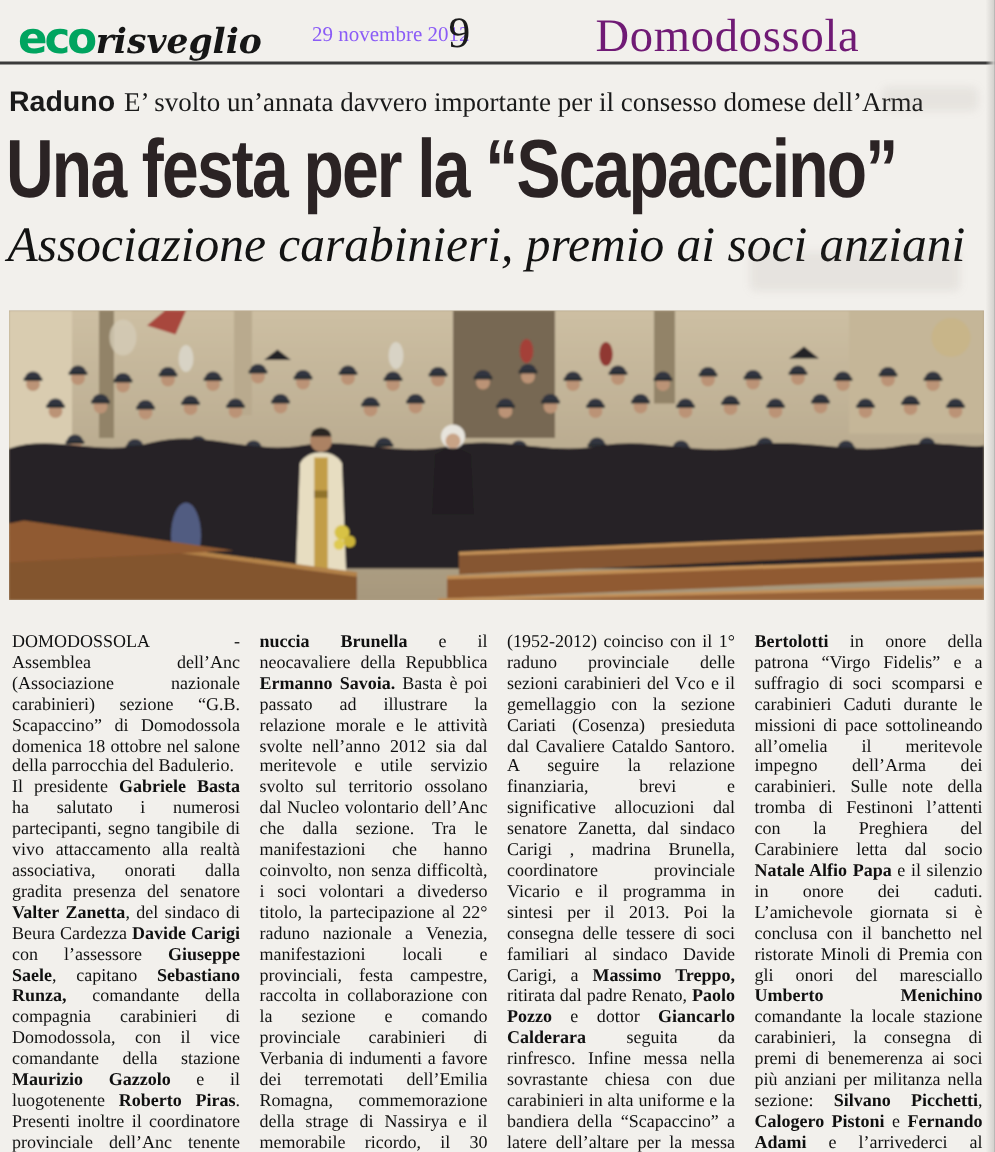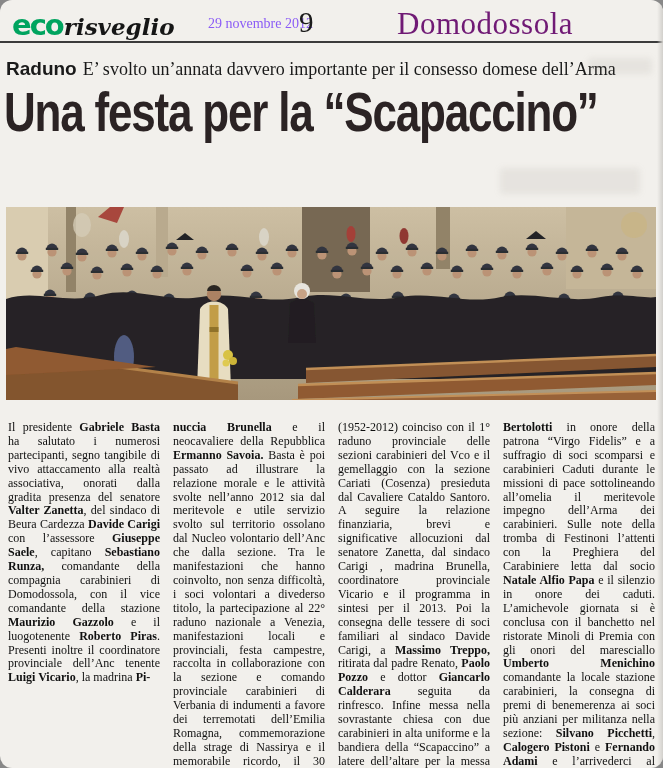--- a/index.html
+++ b/index.html
@@ -1,17 +1,17 @@
 <!DOCTYPE html>
 <html><head>
 <meta charset="utf-8">
 <style>
   html,body{margin:0;padding:0;background:#888;}
   .page{position:relative;width:663px;height:768px;background:#f2f0ec;overflow:hidden;
-        font-family:"Liberation Serif",serif;color:#151515;border-radius:12px;}
+        font-family:"Liberation Serif",serif;color:#151515;}
   
   .logo{position:absolute;left:12px;top:8px;white-space:nowrap;}
   .logo-eco{font-family:"DejaVu Sans",sans-serif;font-weight:bold;font-size:29px;
             letter-spacing:-2px;color:#00a45f;}
   .logo-risveglio{font-family:"DejaVu Serif",serif;font-style:italic;font-weight:bold;
             font-size:23px;color:#161616;margin-left:1px;}
   .date{position:absolute;left:208px;top:16px;font-size:14px;color:#8b5cf6;}
   .pagenum{position:absolute;left:299px;top:6px;font-size:29px;color:#1b1b1b;}
   .section{position:absolute;left:385px;top:6px;width:200px;text-align:center;
            font-size:31px;color:#701a75;letter-spacing:0.5px;}
@@ -55,20 +55,21 @@
     <span class="pagenum">9</span>
     <span class="section">Domodossola</span>
   </header>
   <div class="rule"></div>
 
   <div class="kicker">
     <span class="klabel">Raduno</span><span>E’ svolto un’annata davvero importante per il consesso domese dell’Arma</span>
   </div>
 
   <h1 class="headline">Una festa per la “Scapaccino”</h1>
+  <h2 class="subhead">Associazione carabinieri, premio ai soci anziani</h2>
 
   <figure class="photo">
     <svg xmlns="http://www.w3.org/2000/svg" viewBox="0 0 650 193" width="650" height="193">
       <defs>
         <linearGradient id="wall" x1="0" y1="0" x2="0" y2="1">
           <stop offset="0" stop-color="#ccbea3"></stop>
             <stop offset="1" stop-color="#a3947a"></stop>
         </linearGradient>
         <filter id="soft">
             <feGaussianBlur stdDeviation="0.7"></feGaussianBlur>
@@ -194,20 +195,21 @@
         <polygon points="286,193 650,184 650,193" fill="#935930"></polygon>
         <polyline points="286,193 650,184" stroke="#c08b52" stroke-width="2" fill="none"></polyline>
 
         <rect width="650" height="193" fill="#d8c9a8" opacity="0.08"></rect>
       </g>
     </svg>
   </figure>
 
   <div class="columns">
     <div class="col">
+        <p><span>DOMODOSSOLA - Assemblea dell’Anc (Associazione nazionale carabinieri) sezione “G.B. Scapaccino” di Domodossola domenica 18 ottobre nel salone della parrocchia del Badulerio.</span></p>
         <p><span>Il presidente </span><b>Gabriele Basta</b><span> ha salutato i numerosi partecipanti, segno tangibile di vivo attaccamento alla realtà associativa, onorati dalla gradita presenza del senatore </span><b>Valter Zanetta</b><span>, del sindaco di Beura Cardezza </span><b>Davide Carigi</b><span> con l’assessore </span><b>Giuseppe Saele</b><span>, capitano </span><b>Sebastiano Runza,</b><span> comandante della compagnia carabinieri di Domodossola, con il vice comandante della stazione </span><b>Maurizio Gazzolo</b><span> e il luogotenente </span><b>Roberto Piras</b><span>. Presenti inoltre il coordinatore provinciale dell’Anc tenente </span><b>Luigi Vicario</b><span>, la madrina </span><b>Pi-</b></p>
       </div>
     <div class="col">
         <p><b>nuccia Brunella</b><span> e il neocavaliere della Repubblica </span><b>Ermanno Savoia.</b><span> Basta è poi passato ad illustrare la relazione morale e le attività svolte nell’anno 2012 sia dal meritevole e utile servizio svolto sul territorio ossolano dal Nucleo volontario dell’Anc che dalla sezione. Tra le manifestazioni che hanno coinvolto, non senza difficoltà, i soci volontari a divederso titolo, la partecipazione al 22° raduno nazionale a Venezia, manifestazioni locali e provinciali, festa campestre, raccolta in collaborazione con la sezione e comando provinciale carabinieri di Verbania di indumenti a favore dei terremotati dell’Emilia Romagna, commemorazione della strage di Nassirya e il memorabile ricordo, il 30 settembre scorso, del 60° di ricostituzione della sezione</span></p>
       </div>
     <div class="col">
         <p><span>(1952-2012) coinciso con il 1° raduno provinciale delle sezioni carabinieri del Vco e il gemellaggio con la sezione Cariati (Cosenza) presieduta dal Cavaliere Cataldo Santoro. A seguire la relazione finanziaria, brevi e significative allocuzioni dal senatore Zanetta, dal sindaco Carigi , madrina Brunella, coordinatore provinciale Vicario e il programma in sintesi per il 2013. Poi la consegna delle tessere di soci familiari al sindaco Davide Carigi, a </span><b>Massimo Treppo,</b><span> ritirata dal padre Renato, </span><b>Paolo Pozzo</b><span> e dottor </span><b>Giancarlo Calderara</b><span> seguita da rinfresco. Infine messa nella sovrastante chiesa con due carabinieri in alta uniforme e la bandiera della “Scapaccino” a latere dell’altare per la messa celebrata dal cappellano sezionale </span></p>
       </div>
     <div class="col">
       <div>

